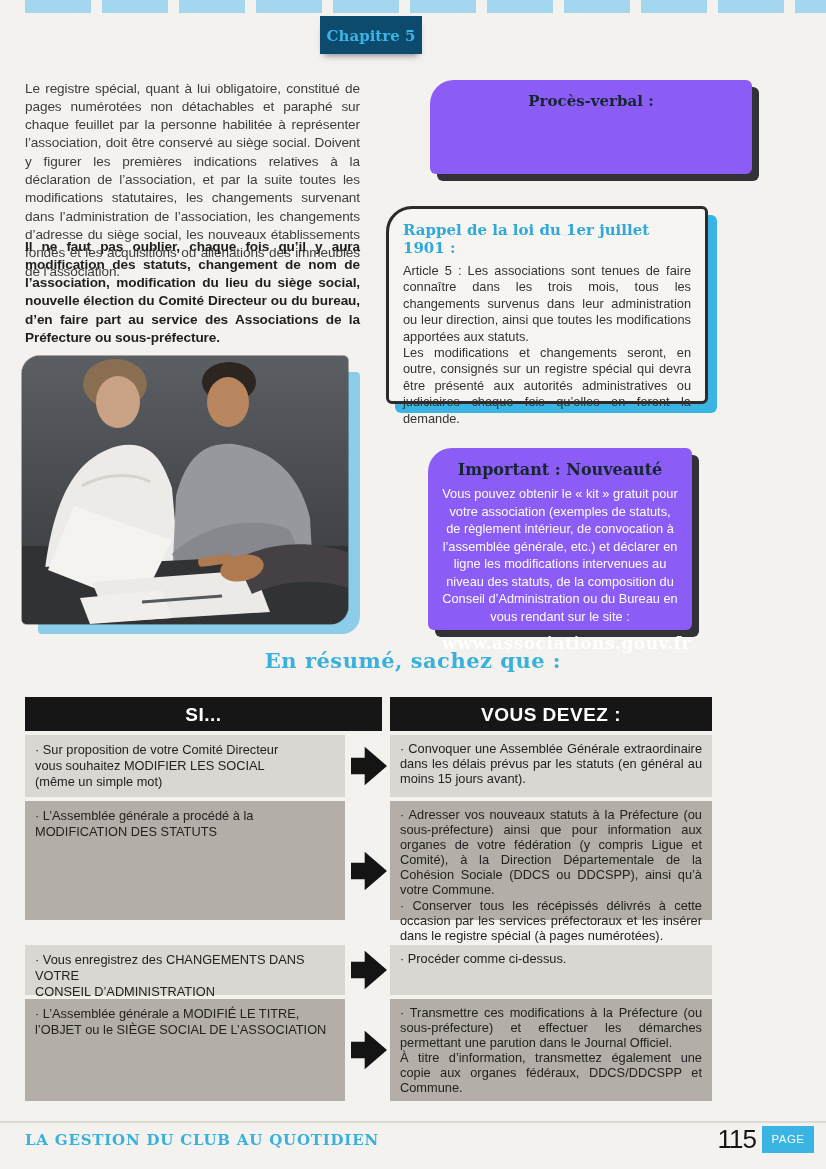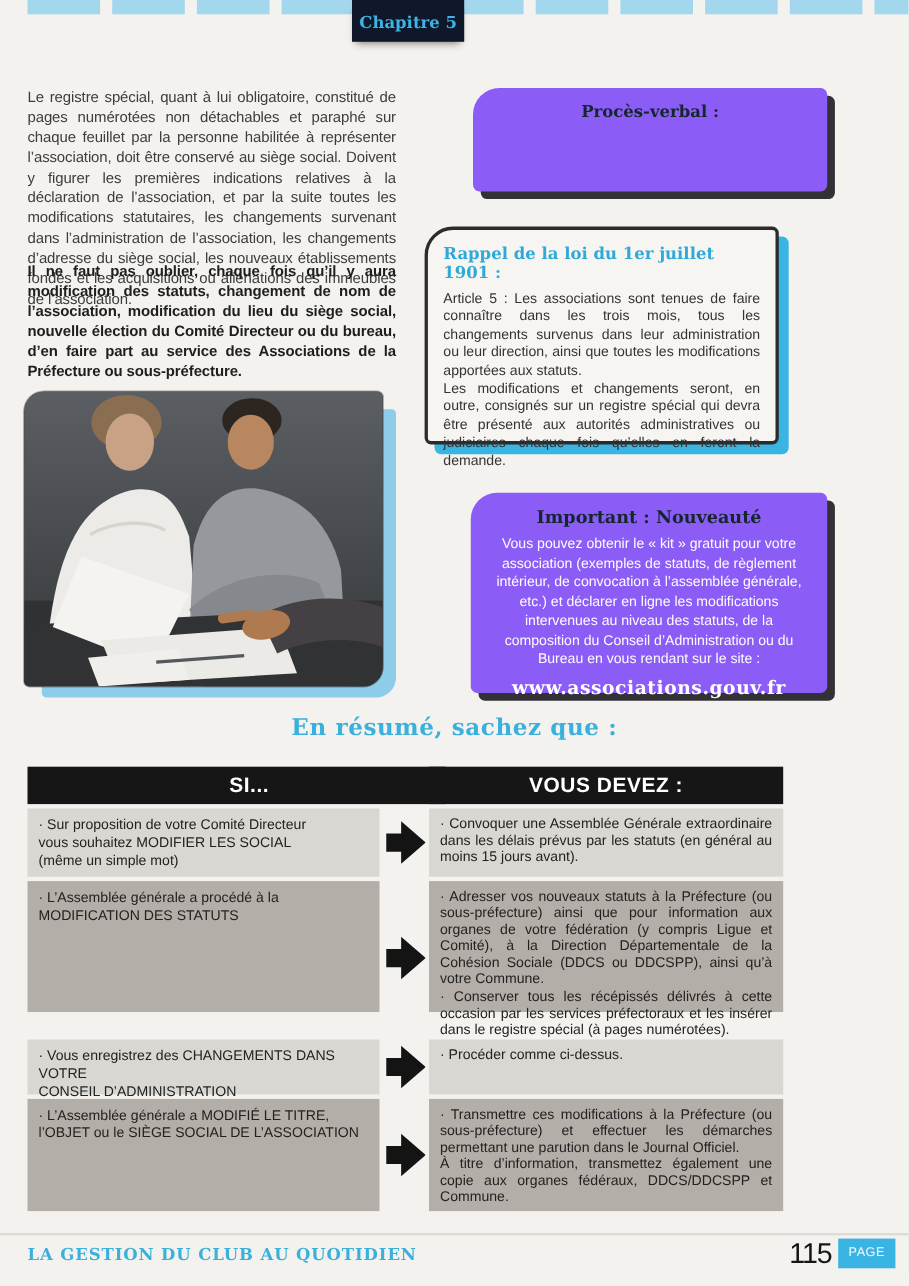--- a/index.html
+++ b/index.html
@@ -6,22 +6,22 @@
   .page{
     position:relative;width:826px;height:1169px;margin:0 auto;
     background:#f3f2ee;overflow:hidden;
     font-family:"Liberation Sans",sans-serif;color:#3f3f3f;
   }
   .slab{font-family:"DejaVu Serif",serif;font-weight:bold;}
 
   
   .tab{position:absolute;top:0;height:13px;width:66px;background:#a3d7ee;}
   .chapter{
-    position:absolute;left:320px;top:0;width:102px;height:38px;
-    background:#0f172a;color:#3cb4e4;font-size:15px;line-height:40px;
+    position:absolute;left:320px;top:16px;width:102px;height:38px;
+    background:#0c4a6e;color:#3cb4e4;font-size:15px;line-height:40px;
     text-align:center;box-shadow:0 5px 7px -4px rgba(0,0,0,.5);
   }
 
   
   .intro-p{position:absolute;left:25px;width:335px;text-align:justify;
     font-size:13.6px;line-height:18.3px;letter-spacing:-.1px;}
   .intro-p1{top:66px;color:#3d3d3d;}
   .intro-p2{top:224px;color:#1e1e1e;font-weight:bold;}
 
   
@@ -37,33 +37,33 @@
   .co-cyan{background:#8b5cf6;border-radius:24px 6px 6px 6px;
     box-shadow:7px 7px 0 #323236;margin-left:40px;}
   .co-title{text-align:center;font-size:15px;color:#15262f;}
   .co-body{color:#fdfdfd;font-size:12.8px;line-height:17px;text-align:center;}
   .box-proces{left:390px;top:80px;width:322px;height:94px;padding:12px 18px 0;}
   .box-rappel{left:386px;top:206px;width:322px;height:198px;
     background:#f6f5f2;border:3px solid #2b2b2b;border-radius:26px 6px 6px 6px;
     box-shadow:9px 9px 0 #3ab4e2;padding:12px 14px 0;}
   .rappel-title{font-size:15px;color:#2fa9d8;text-align:left;}
   .rappel-body{color:#333;font-size:12.8px;line-height:16.4px;text-align:justify;margin-top:6px;white-space:pre-line;}
-  .box-important{left:388px;top:448px;width:324px;height:182px;padding:12px 14px 0;}
+  .box-important{left:388px;top:448px;width:264px;height:182px;padding:12px 14px 0;}
   .imp-url{margin-top:8px;text-align:center;color:#ffffff;font-size:17px;letter-spacing:.5px;}
   .b{font-weight:normal;}
 
   
   .summary-heading{position:absolute;left:0;top:648px;width:826px;text-align:center;
     font-size:21px;color:#3ab0dc;letter-spacing:.5px;}
 
   
   .thead{position:absolute;top:697px;height:34px;background:#161617;color:#fff;
     text-align:center;font-size:19px;line-height:35px;font-weight:bold;letter-spacing:.5px;
     font-family:"Liberation Sans",sans-serif;}
-  .thead-si{left:25px;width:357px;padding-left:23px;}
+  .thead-si{left:25px;width:357px;}
   .thead-devez{left:390px;width:322px;}
   .cell{position:absolute;box-sizing:border-box;font-size:12.8px;color:#222;}
   .cell-l{left:25px;width:320px;padding:7px 10px;line-height:16.2px;white-space:pre-line;}
   .cell-r{left:390px;width:322px;padding:6px 10px;line-height:15.1px;text-align:justify;white-space:pre-line;}
   .row-light{background:#d9d7d2;}
   .row-dark{background:#b3afa8;}
   .r1{top:735px;height:62px;}
   .r2{top:801px;height:119px;}
   .r3{top:945px;height:50px;}
   .r4{top:999px;height:102px;}

